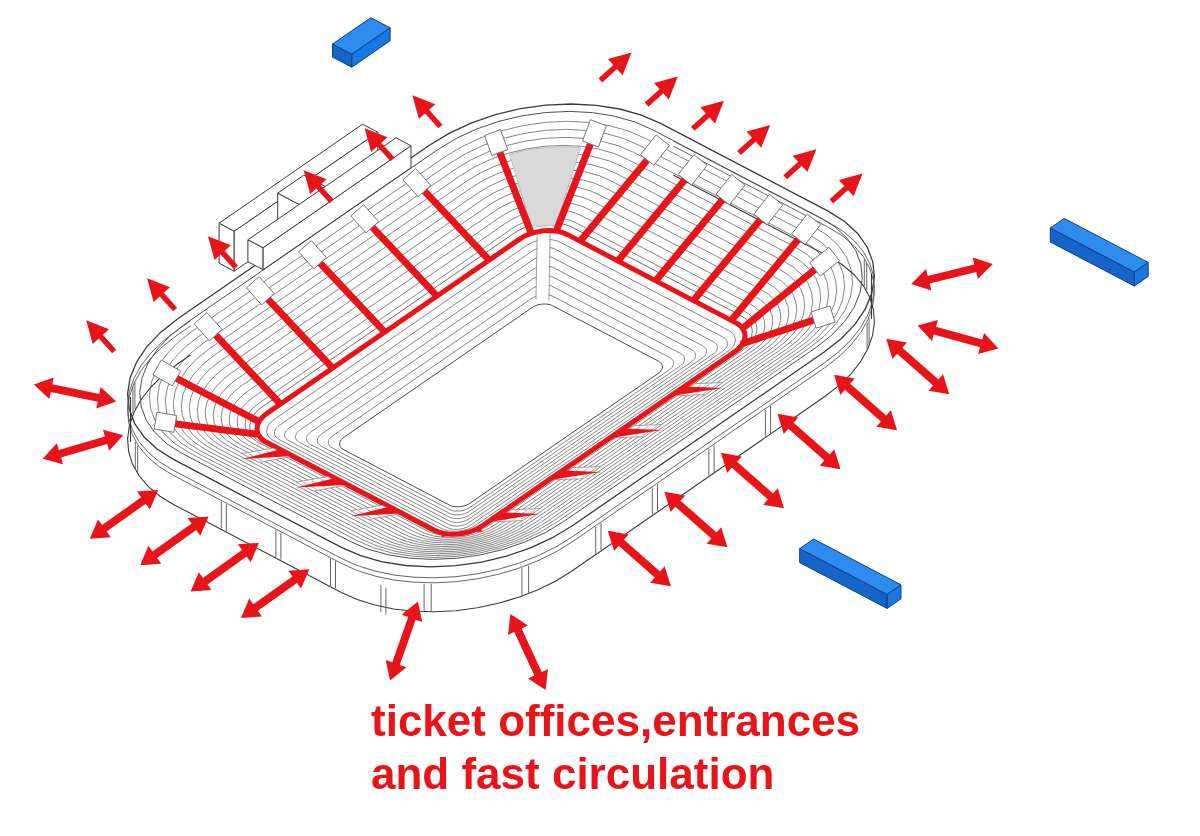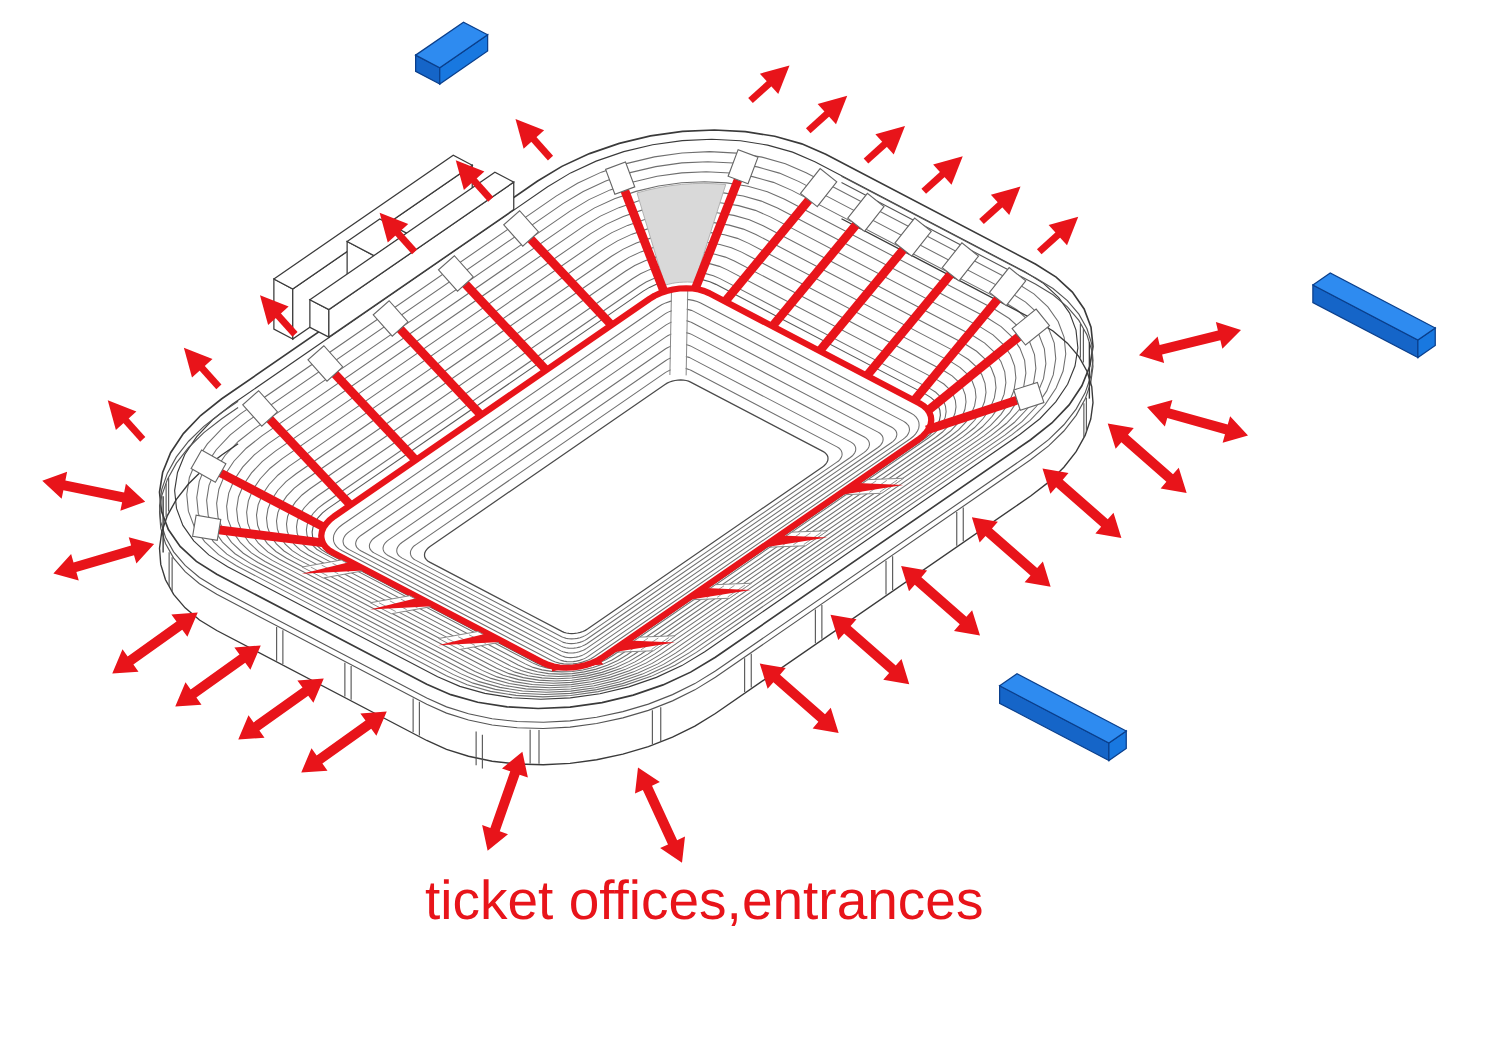--- a/index.html
+++ b/index.html
@@ -1,19 +1,19 @@
 <!DOCTYPE html>
 <html><head>
 <meta charset="utf-8">
 <style>
   html,body{margin:0;padding:0;background:#ffffff;}
   body{width:1200px;height:836px;overflow:hidden;font-family:"Liberation Sans",sans-serif;position:relative;}
   #stage{position:absolute;left:0;top:0;width:1200px;height:836px;}
   #diagram-svg{position:absolute;left:0;top:0;}
-  .caption{position:absolute;left:340px;top:694px;font-size:44px;line-height:53px;letter-spacing:0px;font-weight:400;}
+  .caption{position:absolute;left:371px;top:694px;font-size:44px;line-height:53px;letter-spacing:0px;font-weight:700;}
 </style>
 </head>
 <body>
 
 <div id="stage">
   <svg id="diagram-svg" width="1200" height="836" viewBox="0 0 1200 836">
       <path d="M177.4,319.0L429.8,145.0L449.5,133.1L471.6,122.9L495.4,114.7L520.4,108.7L546.0,105.1L571.5,104.0L596.3,105.3L619.8,109.0L641.4,115.1L660.6,123.4L828.6,211.4L844.9,221.7L857.9,233.7L867.3,247.2L872.8,261.8L874.4,277.1L871.9,292.8L865.5,308.6L855.3,323.9L841.5,338.4L824.5,351.8L572.3,525.8L552.5,537.7L530.4,547.9L506.6,556.1L481.6,562.1L456.0,565.7L430.5,566.8L405.7,565.5L382.2,561.8L360.6,555.7L341.4,547.4L173.4,459.4L157.1,449.1L144.1,437.1L134.7,423.6L129.2,409.0L127.6,393.7L130.1,378.0L136.5,362.2L146.7,346.9L160.5,332.4L177.4,319.0Z" fill="#ffffff" stroke="#3a3a3a" stroke-width="1.3"></path>
       <path d="M185.8,323.4L438.1,149.4L456.5,138.3L476.9,128.9L499.0,121.3L522.1,115.8L545.8,112.5L569.4,111.4L592.4,112.6L614.1,116.1L634.1,121.7L651.9,129.4L819.9,217.4L835.0,226.9L847.0,238.1L855.7,250.5L860.8,264.1L862.3,278.3L860.0,292.8L854.1,307.4L844.6,321.5L831.9,335.0L816.1,347.4L563.8,521.4L545.5,532.5L525.1,541.9L503.0,549.5L479.9,555.0L456.2,558.3L432.6,559.4L409.6,558.2L387.9,554.7L367.9,549.1L350.1,541.4L182.1,453.4L167.0,443.9L155.0,432.7L146.3,420.3L141.2,406.7L139.7,392.5L142.0,378.0L147.9,363.4L157.4,349.3L170.1,335.8L185.8,323.4Z" fill="none" stroke="#3a3a3a" stroke-width="0.9"></path>
       <path d="M192.6,330.9L444.9,156.9L462.0,146.6L481.1,137.7L501.8,130.7L523.5,125.5L545.6,122.4L567.7,121.3L589.2,122.5L609.6,125.7L628.3,131.0L644.9,138.2L812.9,226.2L827.1,235.1L838.3,245.5L846.5,257.2L851.3,269.9L852.6,283.2L850.5,296.8L844.9,310.4L836.1,323.7L824.1,336.3L809.4,347.9L557.1,521.9L540.0,532.2L520.9,541.1L500.2,548.1L478.5,553.3L456.4,556.4L434.3,557.5L412.8,556.3L392.4,553.1L373.7,547.8L357.1,540.6L189.1,452.6L174.9,443.7L163.7,433.3L155.5,421.6L150.7,408.9L149.4,395.6L151.5,382.0L157.1,368.4L165.9,355.1L177.9,342.5L192.6,330.9Z" fill="none" stroke="#6f6f6f" stroke-width="0.85"></path>
       <path d="M198.1,336.9L450.4,162.9L466.6,153.2L484.6,144.8L504.1,138.1L524.6,133.3L545.5,130.3L566.3,129.4L586.6,130.4L605.8,133.5L623.5,138.5L639.2,145.3L807.2,233.3L820.5,241.7L831.2,251.5L838.8,262.5L843.4,274.5L844.6,287.0L842.6,299.9L837.4,312.7L829.0,325.2L817.8,337.1L803.9,348.1L551.6,522.1L535.4,531.8L517.4,540.2L497.9,546.9L477.4,551.7L456.5,554.7L435.7,555.6L415.4,554.6L396.2,551.5L378.5,546.5L362.8,539.7L194.8,451.7L181.5,443.3L170.8,433.5L163.2,422.5L158.6,410.5L157.4,398.0L159.4,385.1L164.6,372.3L173.0,359.8L184.2,347.9L198.1,336.9Z" fill="none" stroke="#6f6f6f" stroke-width="0.85"></path>
@@ -198,14 +198,15 @@
       <path d="M949.3,394.3L928.5,390.7L933.1,385.4L897.1,353.7L892.5,358.9L886.2,338.8L907.0,342.4L902.4,347.7L938.4,379.4L943.0,374.2Z" fill="#e8141a" stroke="none"></path>
       <path d="M33.8,384.6L53.7,377.4L52.3,384.3L99.3,393.9L100.7,387.0L116.2,401.4L96.3,408.6L97.7,401.7L50.7,392.1L49.3,399.0Z" fill="#e8141a" stroke="none"></path>
       <path d="M42.7,458.8L56.9,443.2L58.8,449.9L104.9,436.4L103.0,429.7L123.3,435.2L109.1,450.8L107.2,444.1L61.1,457.6L63.0,464.3Z" fill="#e8141a" stroke="none"></path>
       <path d="M390.1,680.6L385.7,660.0L392.3,662.3L408.2,617.0L401.6,614.7L417.9,601.4L422.3,622.0L415.7,619.7L399.8,665.0L406.4,667.3Z" fill="#e8141a" stroke="none"></path>
       <path d="M545.6,690.1L528.1,678.4L534.4,675.5L514.3,631.9L508.0,634.8L510.4,613.9L527.9,625.6L521.6,628.5L541.7,672.1L548.0,669.2Z" fill="#e8141a" stroke="none"></path>
       <path d="M992.8,263.9L977.9,278.9L976.3,272.1L929.7,283.6L931.3,290.4L911.2,284.1L926.1,269.1L927.7,275.9L974.3,264.4L972.7,257.6Z" fill="#e8141a" stroke="none"></path>
       <path d="M998.4,348.4L978.1,354.1L980.0,347.3L933.8,334.4L931.9,341.1L917.6,325.6L937.9,319.9L936.0,326.7L982.2,339.6L984.1,332.9Z" fill="#e8141a" stroke="none"></path>
     </svg>
   <div class="caption" style="color: rgb(232, 20, 26);">
     <div>ticket offices,entrances</div>
+    <div>and fast circulation</div>
   </div>
 </div>
 
 </body></html>

